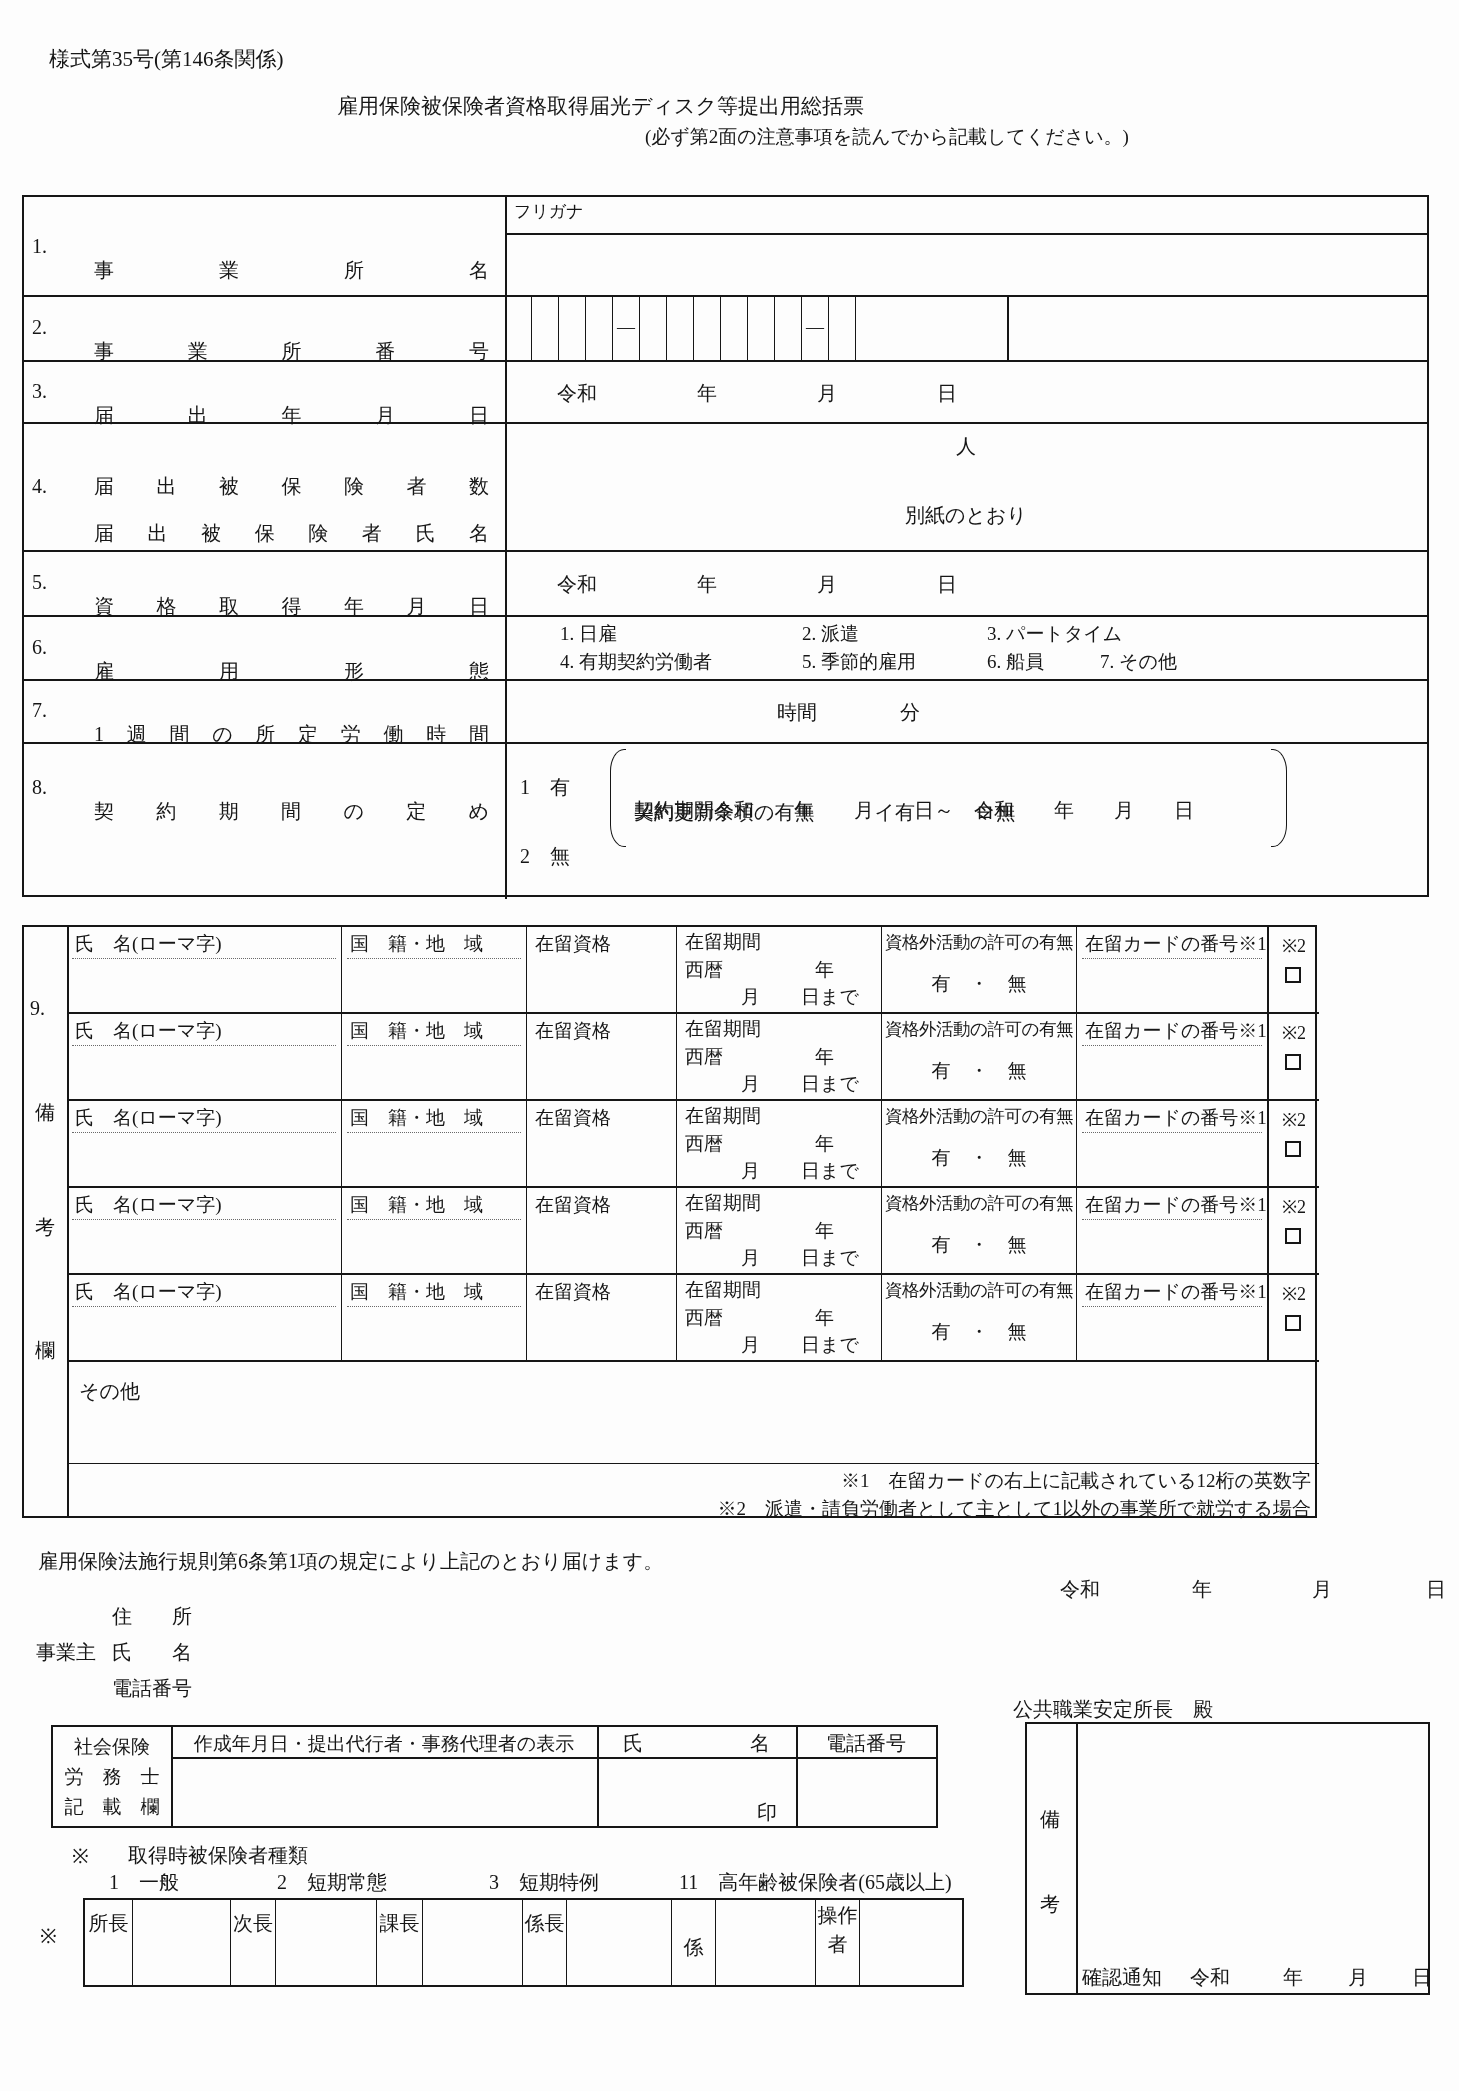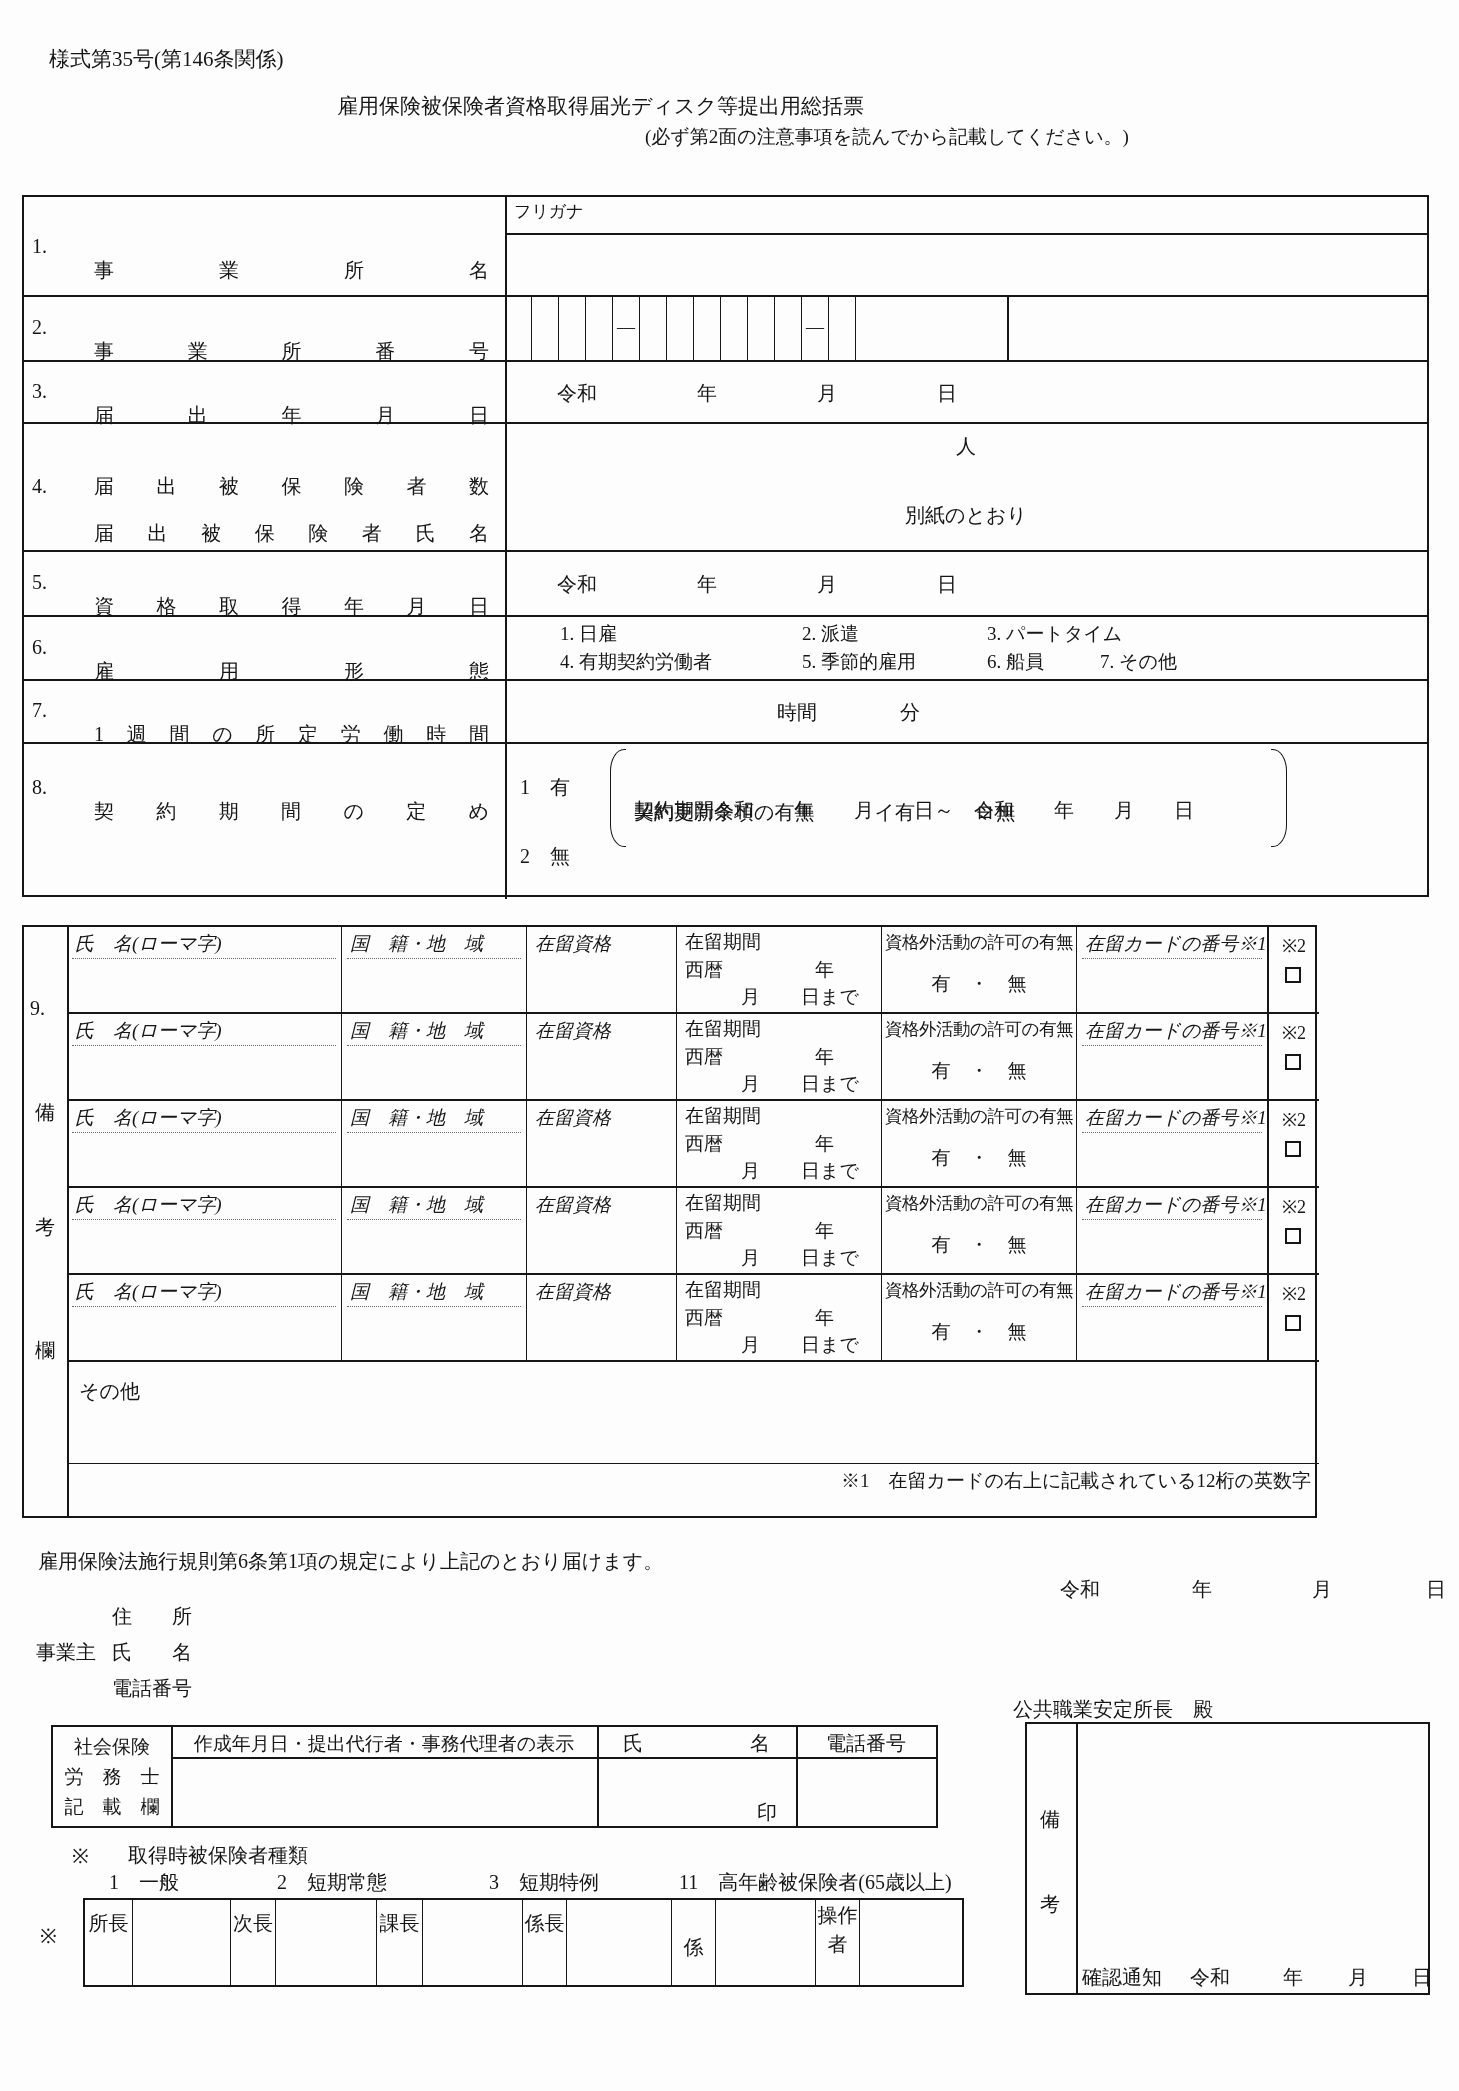--- a/index.html
+++ b/index.html
@@ -26,21 +26,21 @@
   .brkL { border-right:none; border-radius:14px 0 0 14px / 22px 0 0 22px; }
   .brkR { border-left:none; border-radius:0 14px 14px 0 / 0 22px 22px 0; }
   
   #t9 { left:22px; top:925px; width:1295px; height:593px; }
   .blk { position:absolute; left:43px; width:1252px; height:87px; border-bottom:2px solid #161616; }
   .cell { position:absolute; top:0; height:100%; border-right:1.5px solid #161616; font-size:19px; }
   .c1 { left:0; width:275px; } .c2 { left:275px; width:185px; } .c3 { left:460px; width:150px; }
   .c4 { left:610px; width:205px; } .c5 { left:815px; width:195px; }
   .c6 { left:1010px; width:192px; border-right:2px solid #161616; }
   .c7 { left:1202px; width:50px; border-right:none; }
-  .chead { position:absolute; top:4px; left:8px; white-space:nowrap;font-style:italic; }
+  .chead { position:absolute; top:4px; left:8px; white-space:nowrap; }
   .dot { position:absolute; top:31px; left:5px; right:5px; border-top:1.5px dotted #6a6a6a; }
   .ckbox { position:absolute; left:16px; top:40px; width:16px; height:16px; border:2px solid #161616; background:#fdfdfd; }
   
   #sharoushi { left:51px; top:1725px; width:887px; height:103px; }
   #approval  { left:83px; top:1898px; width:881px; height:89px; }
   #biko      { left:1025px; top:1722px; width:405px; height:273px; }
   .vlabel { position:absolute; width:100%; text-align:center; word-break:break-all; }
   .vl2 { line-height:46px; font-size:20px; top:0; }
   .vl1 { line-height:46px; font-size:20px; top:24px; }
   .vl3 { line-height:29px; font-size:20px; top:1px; }
@@ -194,20 +194,21 @@
         <div class="ckbox"></div>
       </div>
     </div>
 
     <div class="abs" style="left:43px; top:435px; width:1252px; height:102px; border-bottom:1.5px solid #161616;">
       <span class="abs" style="left:12px; top:16px;">その他</span>
     </div>
 
     <div class="abs" style="left:43px; top:537px; width:1252px; height:56px;">
       <div class="note19" style="text-align:right; padding:4px 8px 0 0;">※1　在留カードの右上に記載されている12桁の英数字</div>
+      <div class="note19" style="text-align:right; padding:2px 8px 0 0;">※2　派遣・請負労働者として主として1以外の事業所で就労する場合</div>
     </div>
   <div class="blk" style="top: 87px;">
       <div class="cell c1">
         <span class="chead">氏　名(ローマ字)</span>
         <div class="dot"></div>
       </div>
       <div class="cell c2">
         <span class="chead">国　籍・地　域</span>
         <div class="dot"></div>
       </div>

